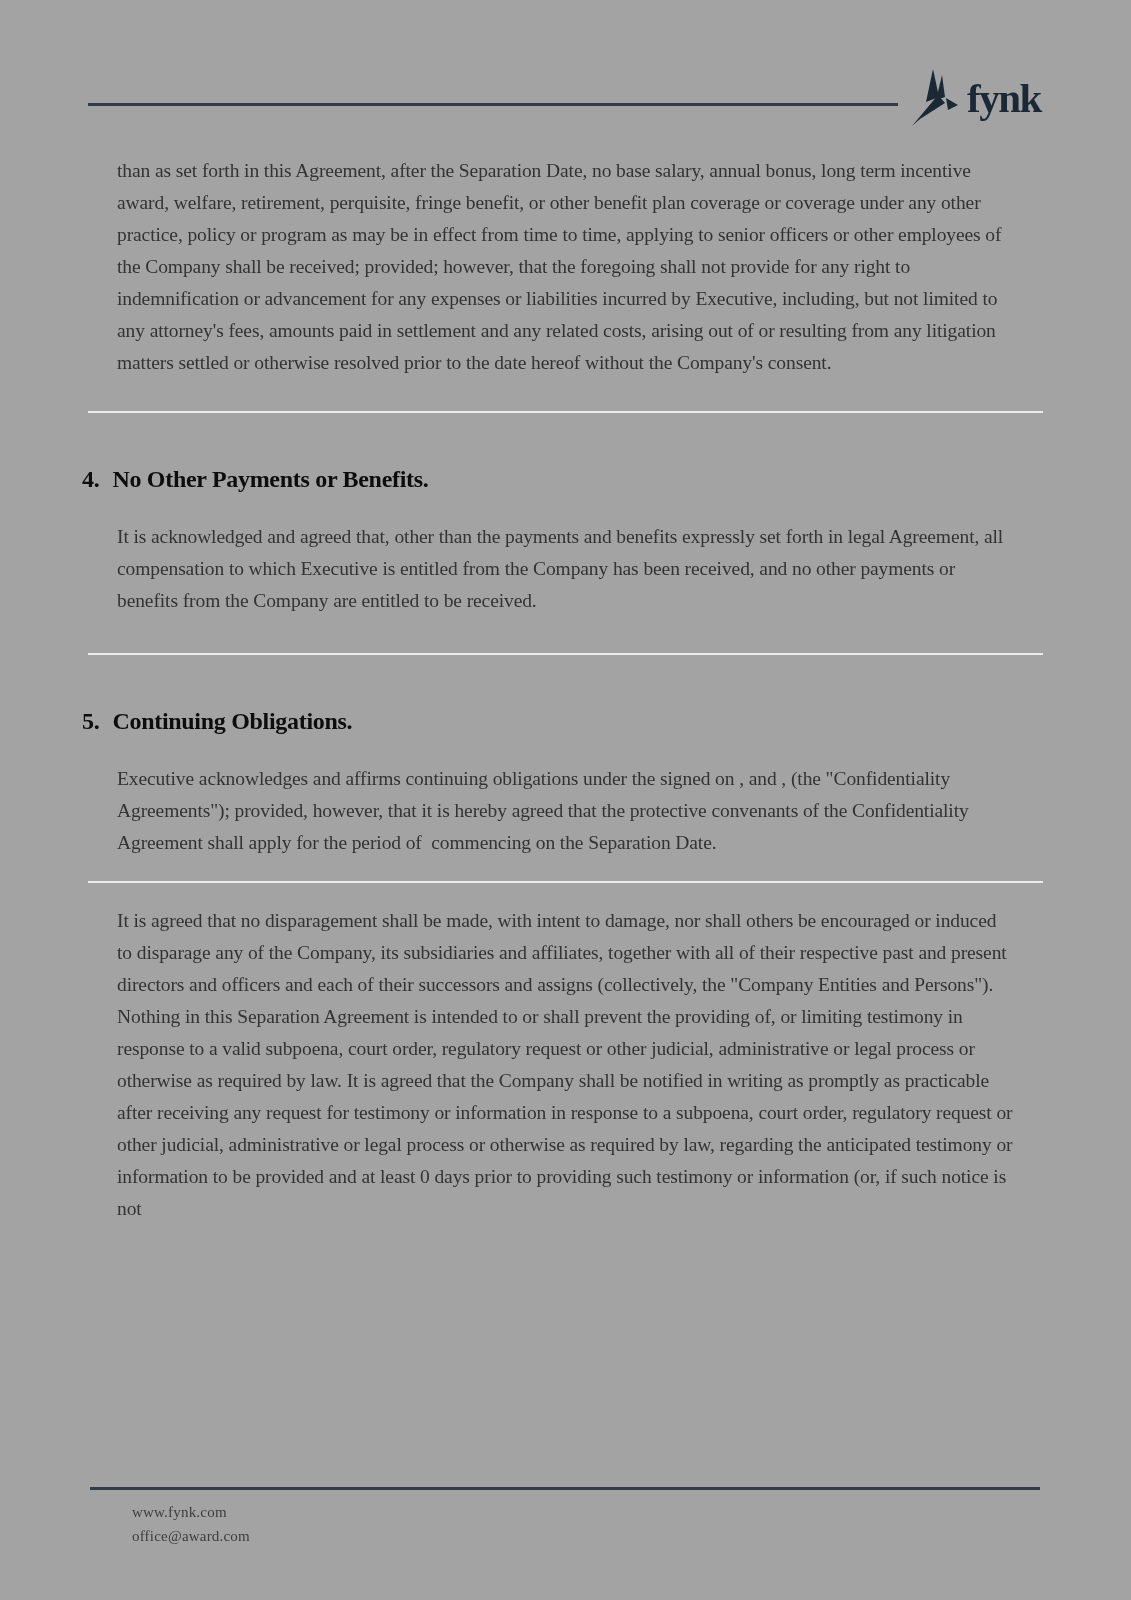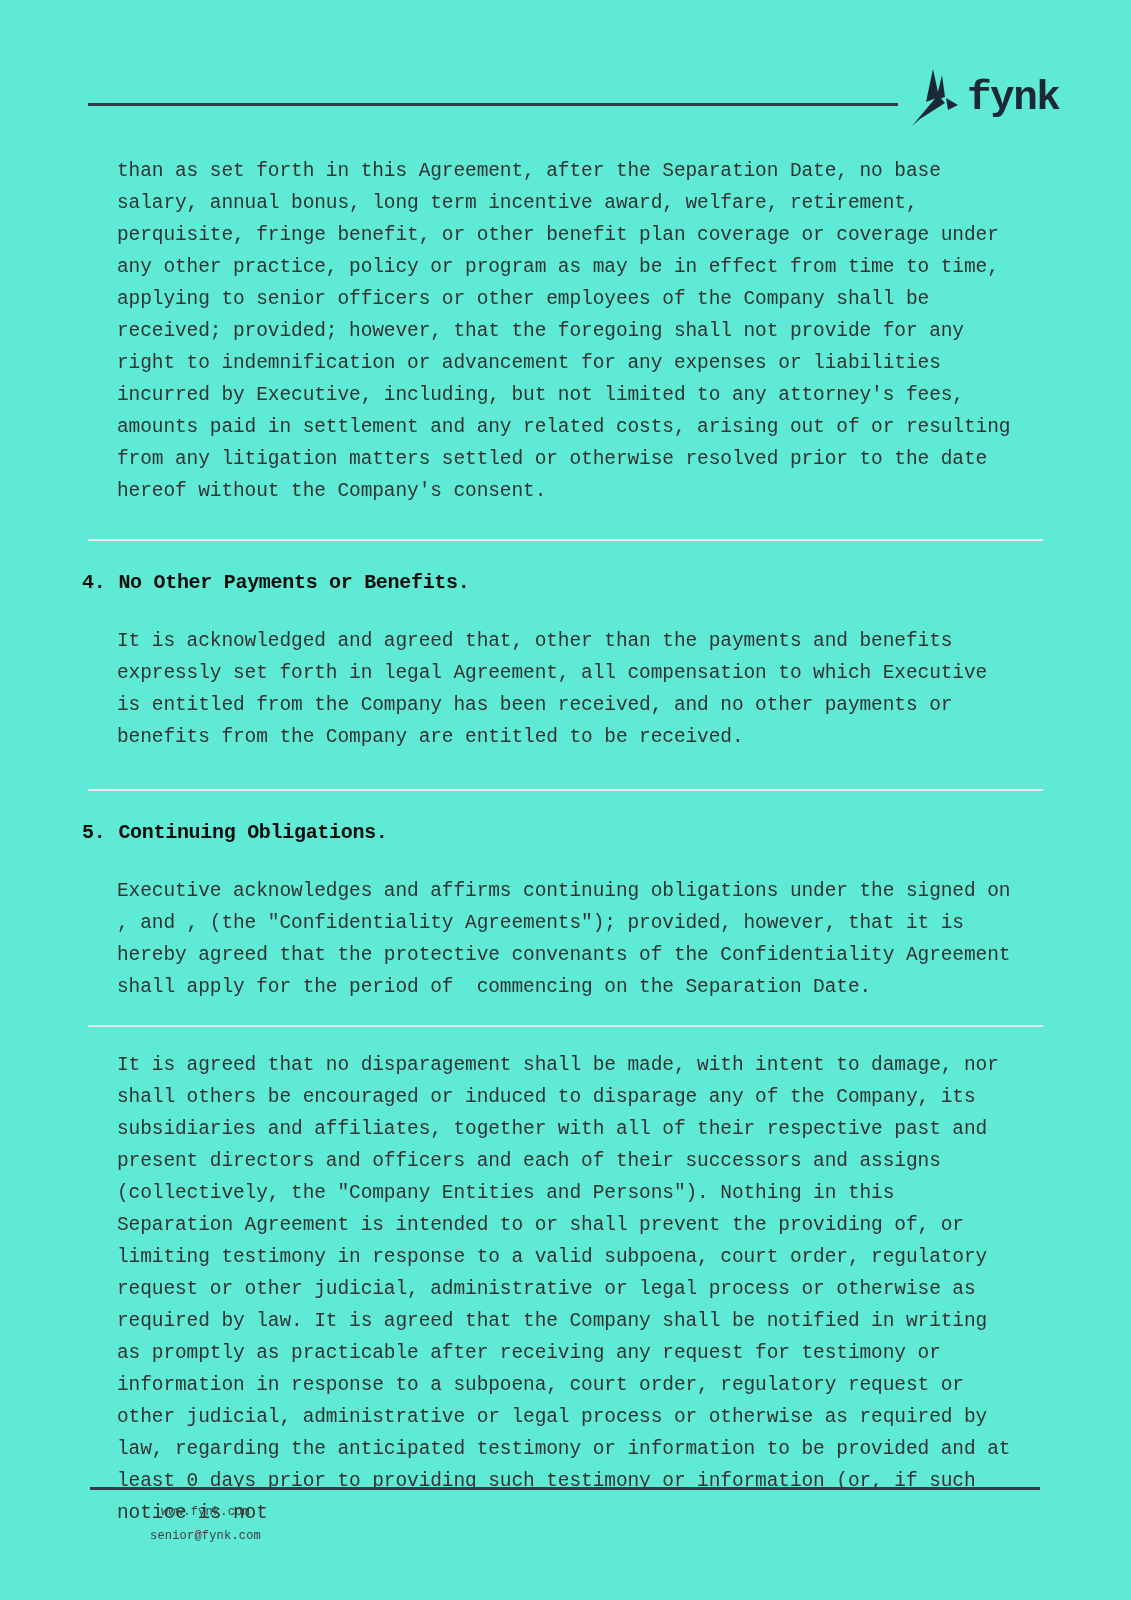--- a/index.html
+++ b/index.html
@@ -1,22 +1,22 @@
 <!DOCTYPE html>
 <html><head>
 <meta charset="utf-8">
 <style>
   * { margin: 0; padding: 0; box-sizing: border-box; }
   html, body { background: #ffffff; }
   .page {
     position: relative;
     width: 1131px;
     height: 1600px;
-    background: #5eead4;
-    font-family: Liberation Mono, monospace;
+    background: #a3a3a3;
+    font-family: Liberation Serif, serif;
     overflow: hidden;
   }
   .top-rule {
     position: absolute;
     left: 88px;
     top: 103px;
     width: 810px;
     height: 3px;
     background: #333b47;
   }
@@ -57,46 +57,45 @@
     height: 2px;
     background: #ececec;
     width: 955px;
     margin-left: 6px;
   }
   .sec .divider { margin-top: 32px; }
   .sec-4 .divider { margin-top: 32px; }
   .sec-5 .divider { margin-top: 36px; }
   .sec-6 .divider { margin-top: 22px; }
   .sec h2 {
-    margin-top: 22px;
-    font-size: 20px;
+    margin-top: 46px;
+    font-size: 24px;
     line-height: 40px;
     font-weight: 700;
     color: #0d0d0d;
     letter-spacing: -0.3px;
   }
   .sec h2 .sec-num { margin-right: 13px; }
   .sec .body-par { margin-top: 22px; }
   .footer-rule {
     position: absolute;
     left: 90px;
     top: 1487px;
     width: 950px;
     height: 3px;
     background: #333b47;
   }
   .footer {
     position: absolute;
-    left: 150px;
+    left: 132px;
     top: 1501px;
-    font-size: 12px;
+    font-size: 15px;
     line-height: 23.5px;
     color: #3d3d3d;
     letter-spacing: 0.2px;
-    text-align: center;
   }
 </style>
 </head>
 <body>
 
 <div class="page">
 
   <div class="top-rule"></div>
 
   <div class="logo">
@@ -131,16 +130,16 @@
       <div class="divider"></div>
       <p class="body-par">It is agreed that no disparagement shall be made, with intent to damage, nor shall others be encouraged or induced to disparage any of the Company, its subsidiaries and affiliates, together with all of their respective past and present directors and officers and each of their successors and assigns (collectively, the "Company Entities and Persons"). Nothing in this Separation Agreement is intended to or shall prevent the providing of, or limiting testimony in response to a valid subpoena, court order, regulatory request or other judicial, administrative or legal process or otherwise as required by law. It is agreed that the Company shall be notified in writing as promptly as practicable after receiving any request for testimony or information in response to a subpoena, court order, regulatory request or other judicial, administrative or legal process or otherwise as required by law, regarding the anticipated testimony or information to be provided and at least 0 days prior to providing such testimony or information (or, if such notice is not</p>
     </section>
 
   </div>
 
   <div class="footer-rule"></div>
 
   <div class="footer">
     <div>www.fynk.com</div>
-    <div>senior@fynk.com</div>
+    <div>office@award.com</div>
   </div>
 
 </div>
 
 </body></html>

